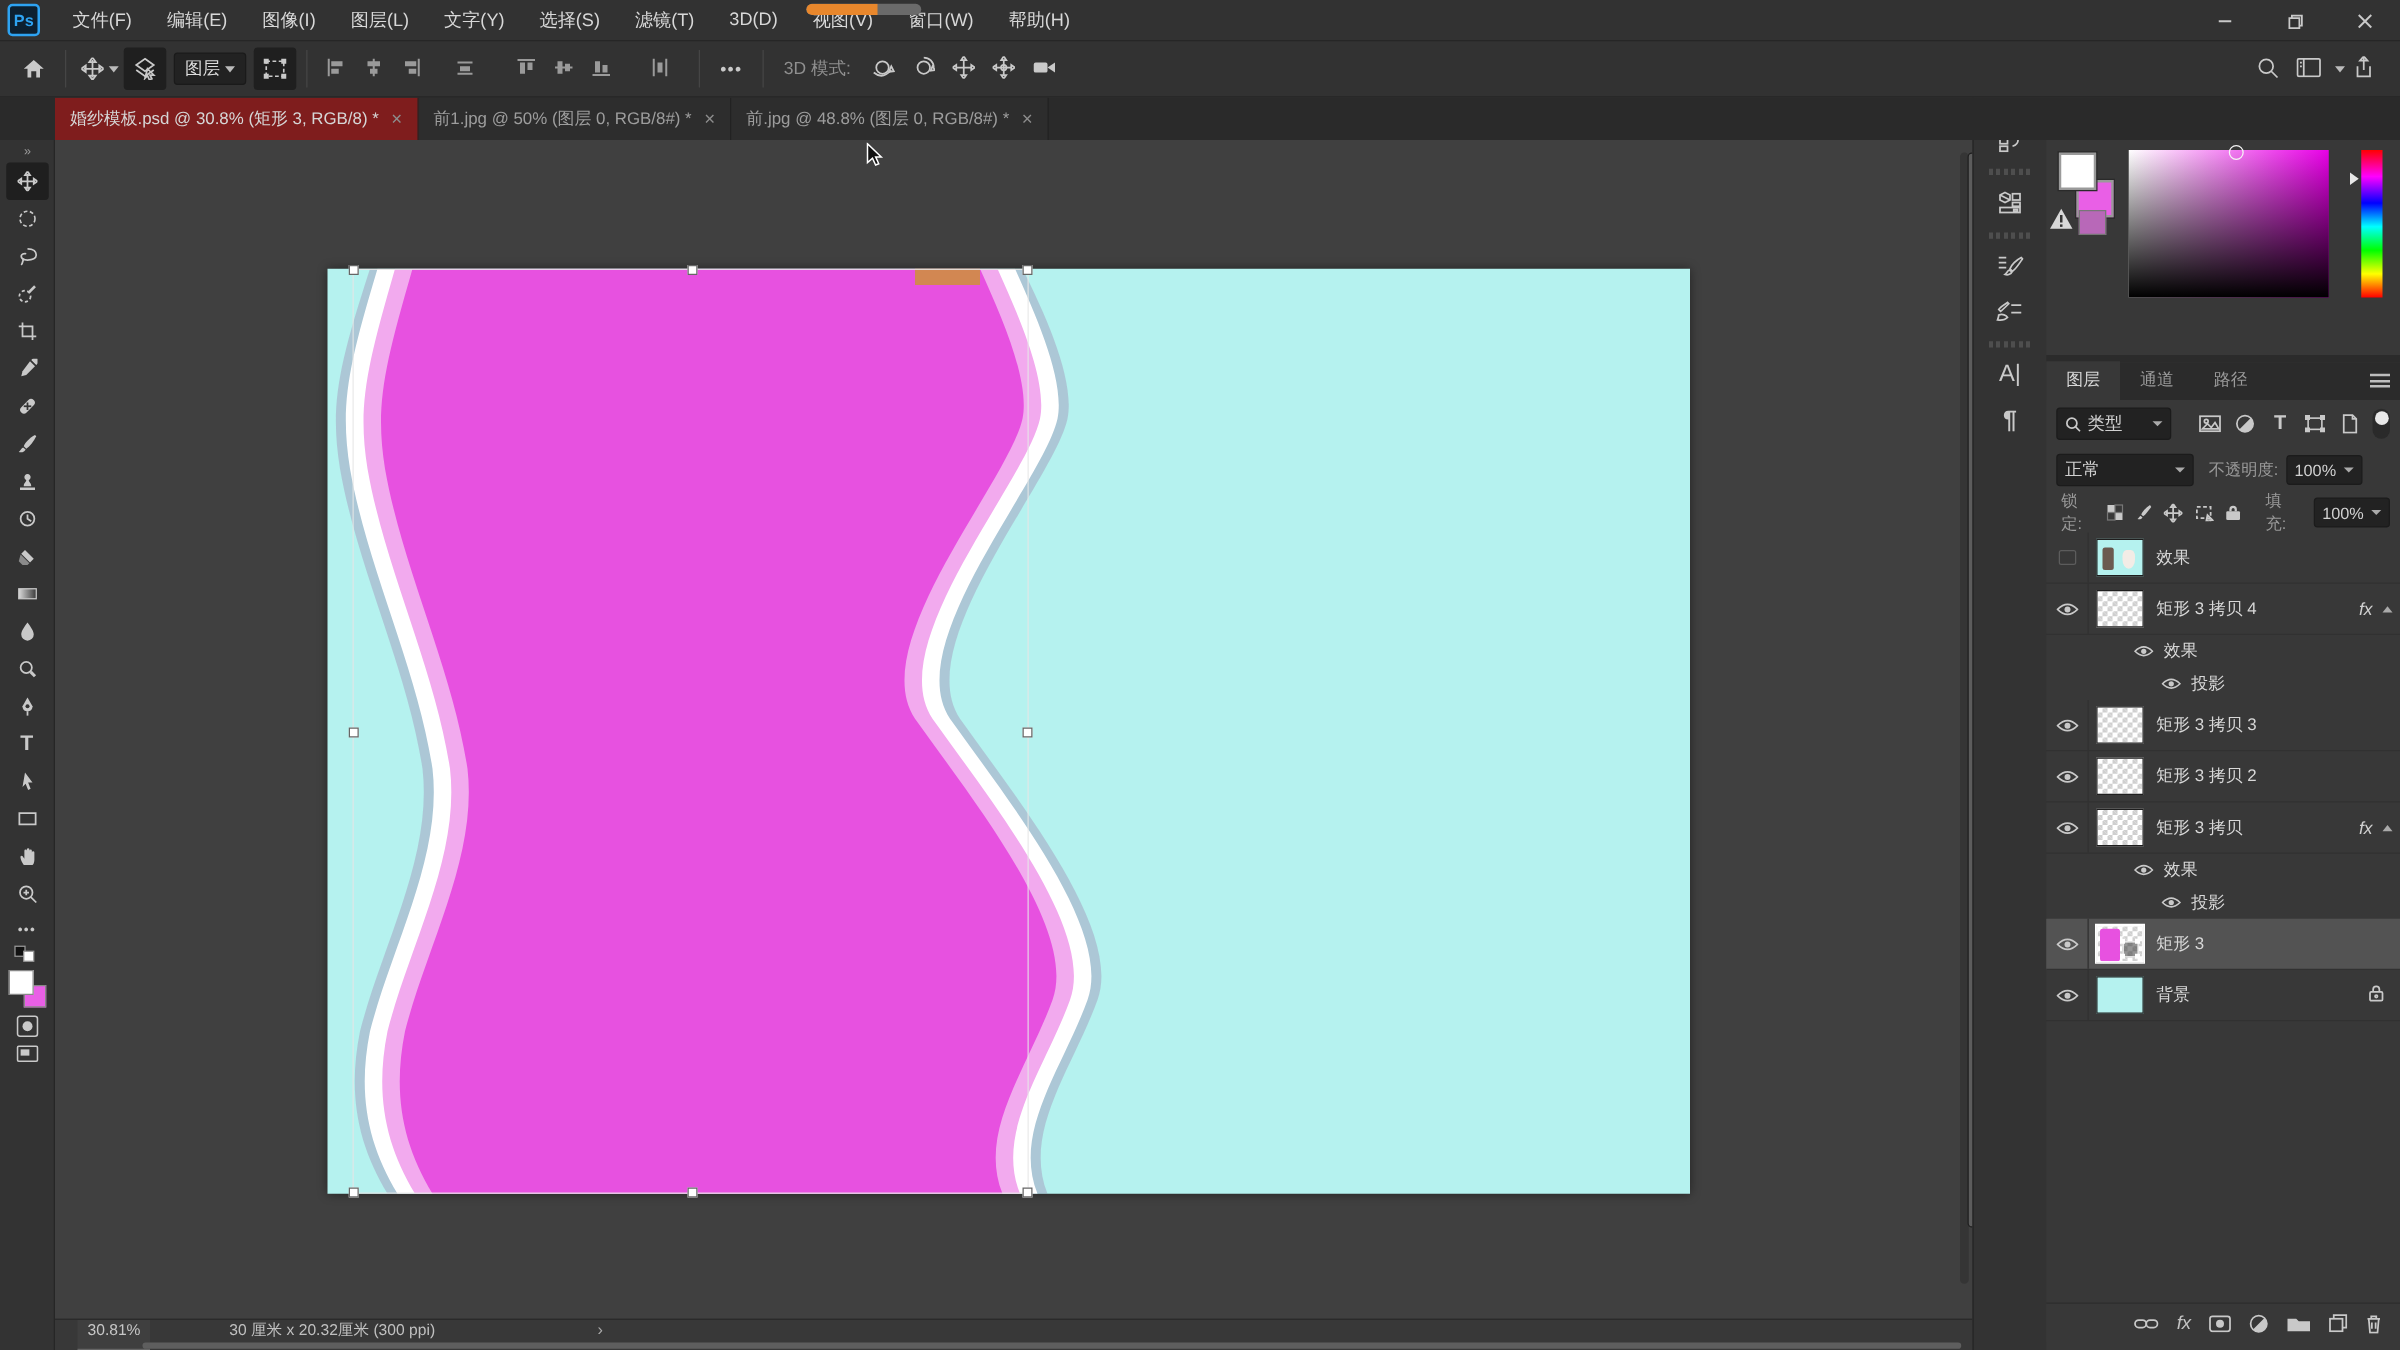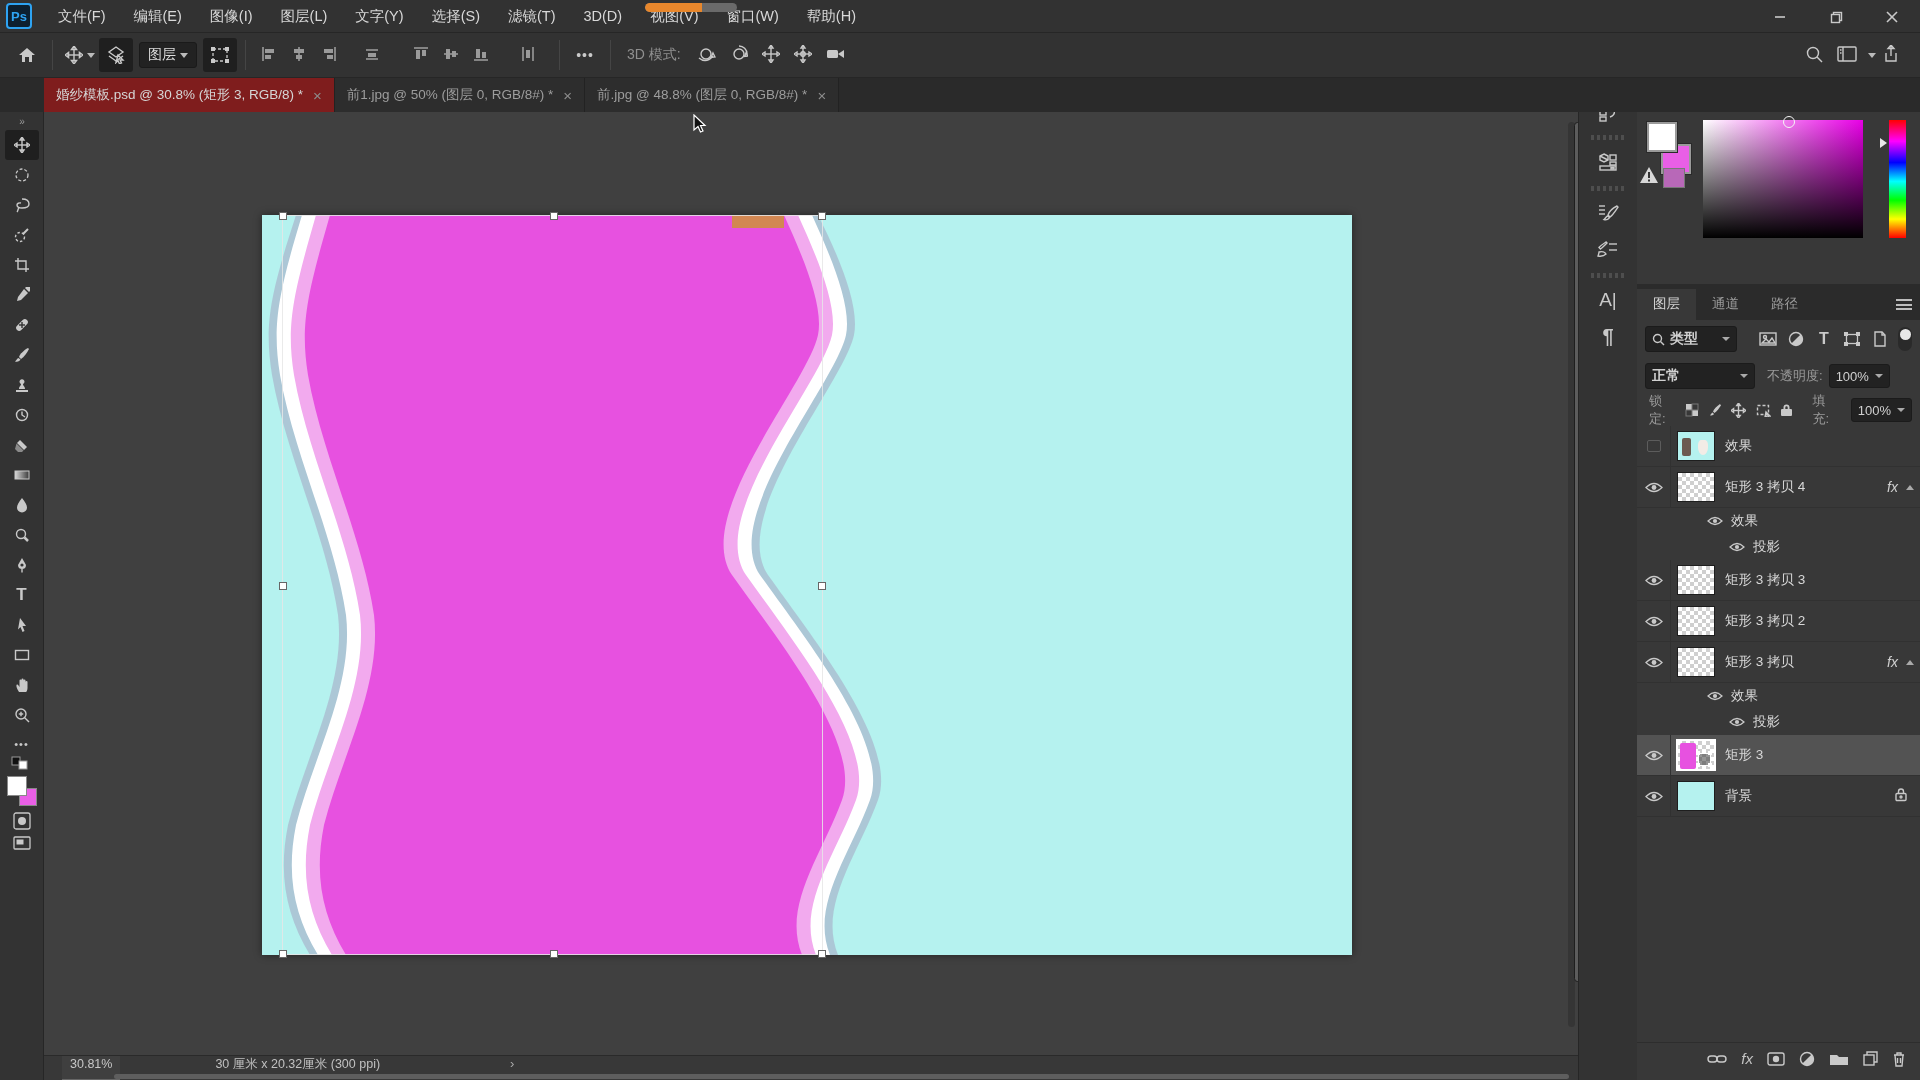--- a/index.html
+++ b/index.html
@@ -56,21 +56,21 @@
   .handle { position:absolute; width:8px; height:8px; background:#fff; border:1px solid #666; }
   #artifact { position:absolute; left:470px; top:0; width:52px; height:13px; background:#cf8d43; opacity:.9; }
   #vscroll { position:absolute; right:3px; top:10px; width:7px; height:905px; background:#353535; border-radius:4px; }
   #vscroll .thumb { width:7px; height:860px; background:#5c5c5c; border-radius:4px; }
   #cursor { left:692px; top:114px; z-index:99; }
 
   
   #statusbar { left:44px; top:1055px; width:1534px; height:25px; background:#383838; border-top:1px solid #2a2a2a;
     display:flex; font-size:12.5px; color:#c7c7c7; z-index:16; }
   #zoomfield { margin-left:18px; padding:1px 8px; background:#3f3f3f; border-bottom:1px solid #666; }
-  #docinfo { margin-left:95px; color:#c0c0c0; }
+  #docinfo { margin-left:63px; color:#c0c0c0; }
   .status-chev { margin-left:130px; color:#aaa; font-size:13px; }
   #hscroll { position:absolute; left:70px; bottom:1px; width:1455px; height:5px; background:#5e5e5e; border-radius:3px; }
 
   
   #sidestrip { left:1578px; top:78px; width:59px; height:1002px; background:#333333; border-left:1px solid #262626; z-index:18;
     display:flex; flex-direction:column; align-items:center; }
   .grip { width:34px; height:5px; margin:6px 0 4px 0;
     background:repeating-linear-gradient(90deg,#4e4e4e 0 3px,transparent 3px 6px); }
   .strip-icon { width:40px; height:36px; display:flex; align-items:center; justify-content:center; color:#c9c9c9; font-size:18px; }
 
@@ -94,21 +94,21 @@
     background:linear-gradient(to bottom, rgba(0,0,0,0), #000), linear-gradient(to right, #fff, #e800e6); }
   #sb-marker { position:absolute; left:50%; top:-4px; width:12px; height:12px; border:1.5px solid #f5f5f5; border-radius:50%; }
   #huebar { position:absolute; right:14px; top:42px; width:17px; height:118px;
     background:linear-gradient(180deg,#ff0000 0%,#ff00ff 18%,#0000ff 36%,#00ffff 52%,#00ff00 68%,#ffff00 84%,#ff0000 100%); }
   #hue-marker { position:absolute; left:-9px; top:18px; width:0; height:0;
     border-top:5px solid transparent; border-bottom:5px solid transparent; border-left:7px solid #e8e8e8; }
 
   
   .lp-row { display:flex; align-items:center; padding:0 8px; }
   #filter-row { height:38px; gap:4px; }
-  .field { background:#222; border:1px solid #1b1b1b; border-radius:3px; height:26px; display:flex; align-items:center; padding:0 6px; color:#d0d0d0;font-weight:bold; }
+  .field { background:#222; border:1px solid #1b1b1b; border-radius:3px; height:26px; display:flex; align-items:center; padding:0 6px; color:#d0d0d0; }
   #type-dd { width:92px; gap:5px; }
   .chev-s { width:0; height:0; border-left:4px solid transparent; border-right:4px solid transparent; border-top:4px solid #aaa; margin-left:auto; }
   .f-icon { width:24px; height:24px; display:flex; align-items:center; justify-content:center; color:#c9c9c9; }
   .toggle { width:14px; height:24px; background:#2a2a2a; border-radius:7px; position:relative; margin-left:2px; }
   .toggle::after { content:""; position:absolute; left:1.5px; top:1.5px; width:11px; height:11px; border-radius:50%; background:#e8e8e8; }
   #blend-row { height:36px; }
   #blend-dd { width:110px; }
   .small-label { color:#9a9a9a; font-size:13px; }
   .val-field { background:#222; border:1px solid #1b1b1b; border-radius:3px; height:24px; display:flex; align-items:center; padding:0 6px; margin-left:6px; color:#d0d0d0; font-size:13px; }
   #lock-row { height:32px; gap:9px; font-size:13px; }

